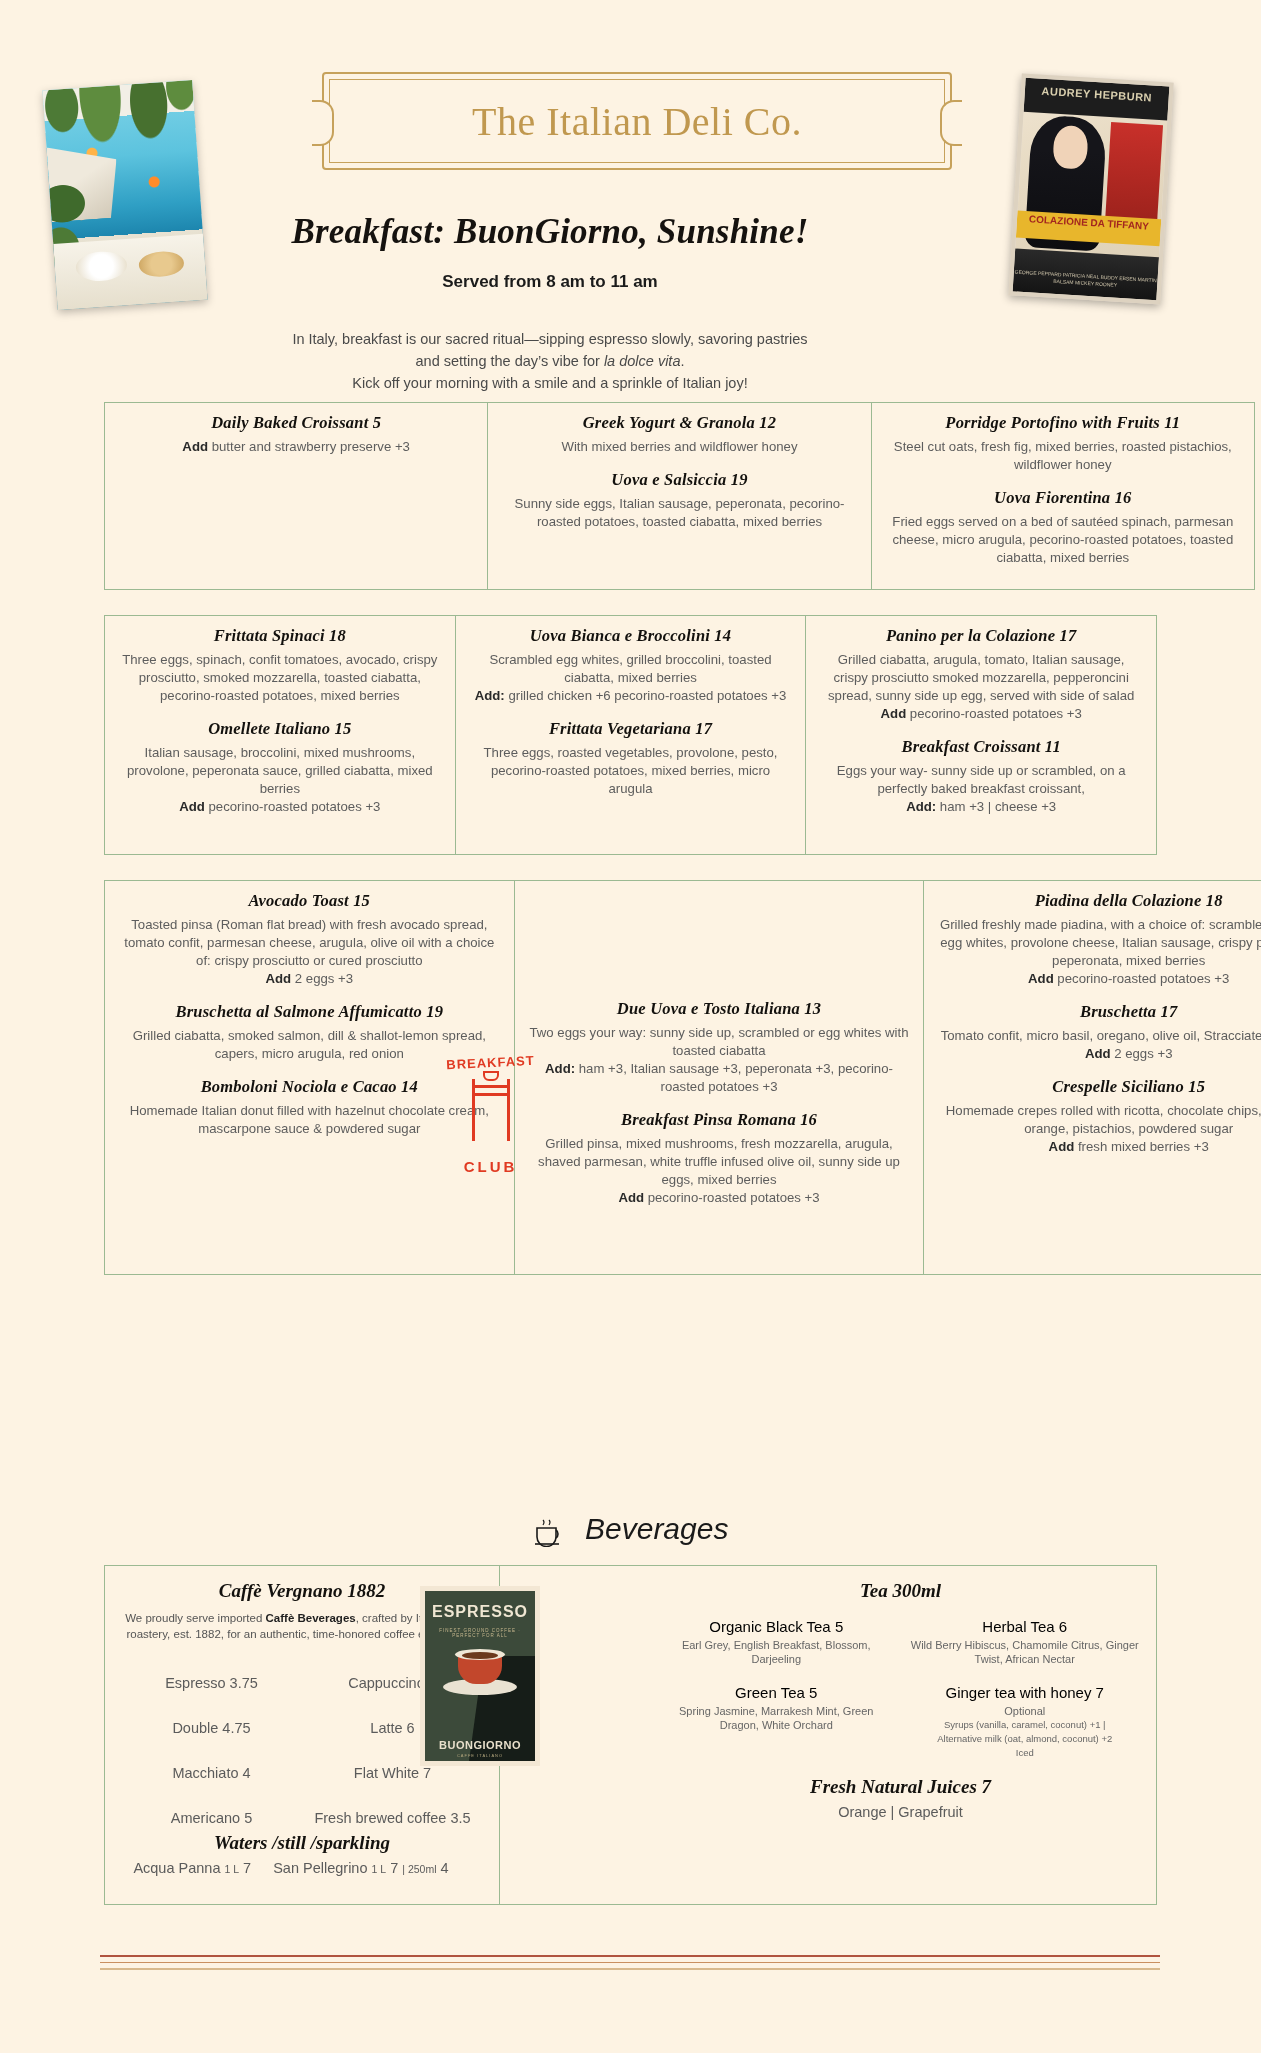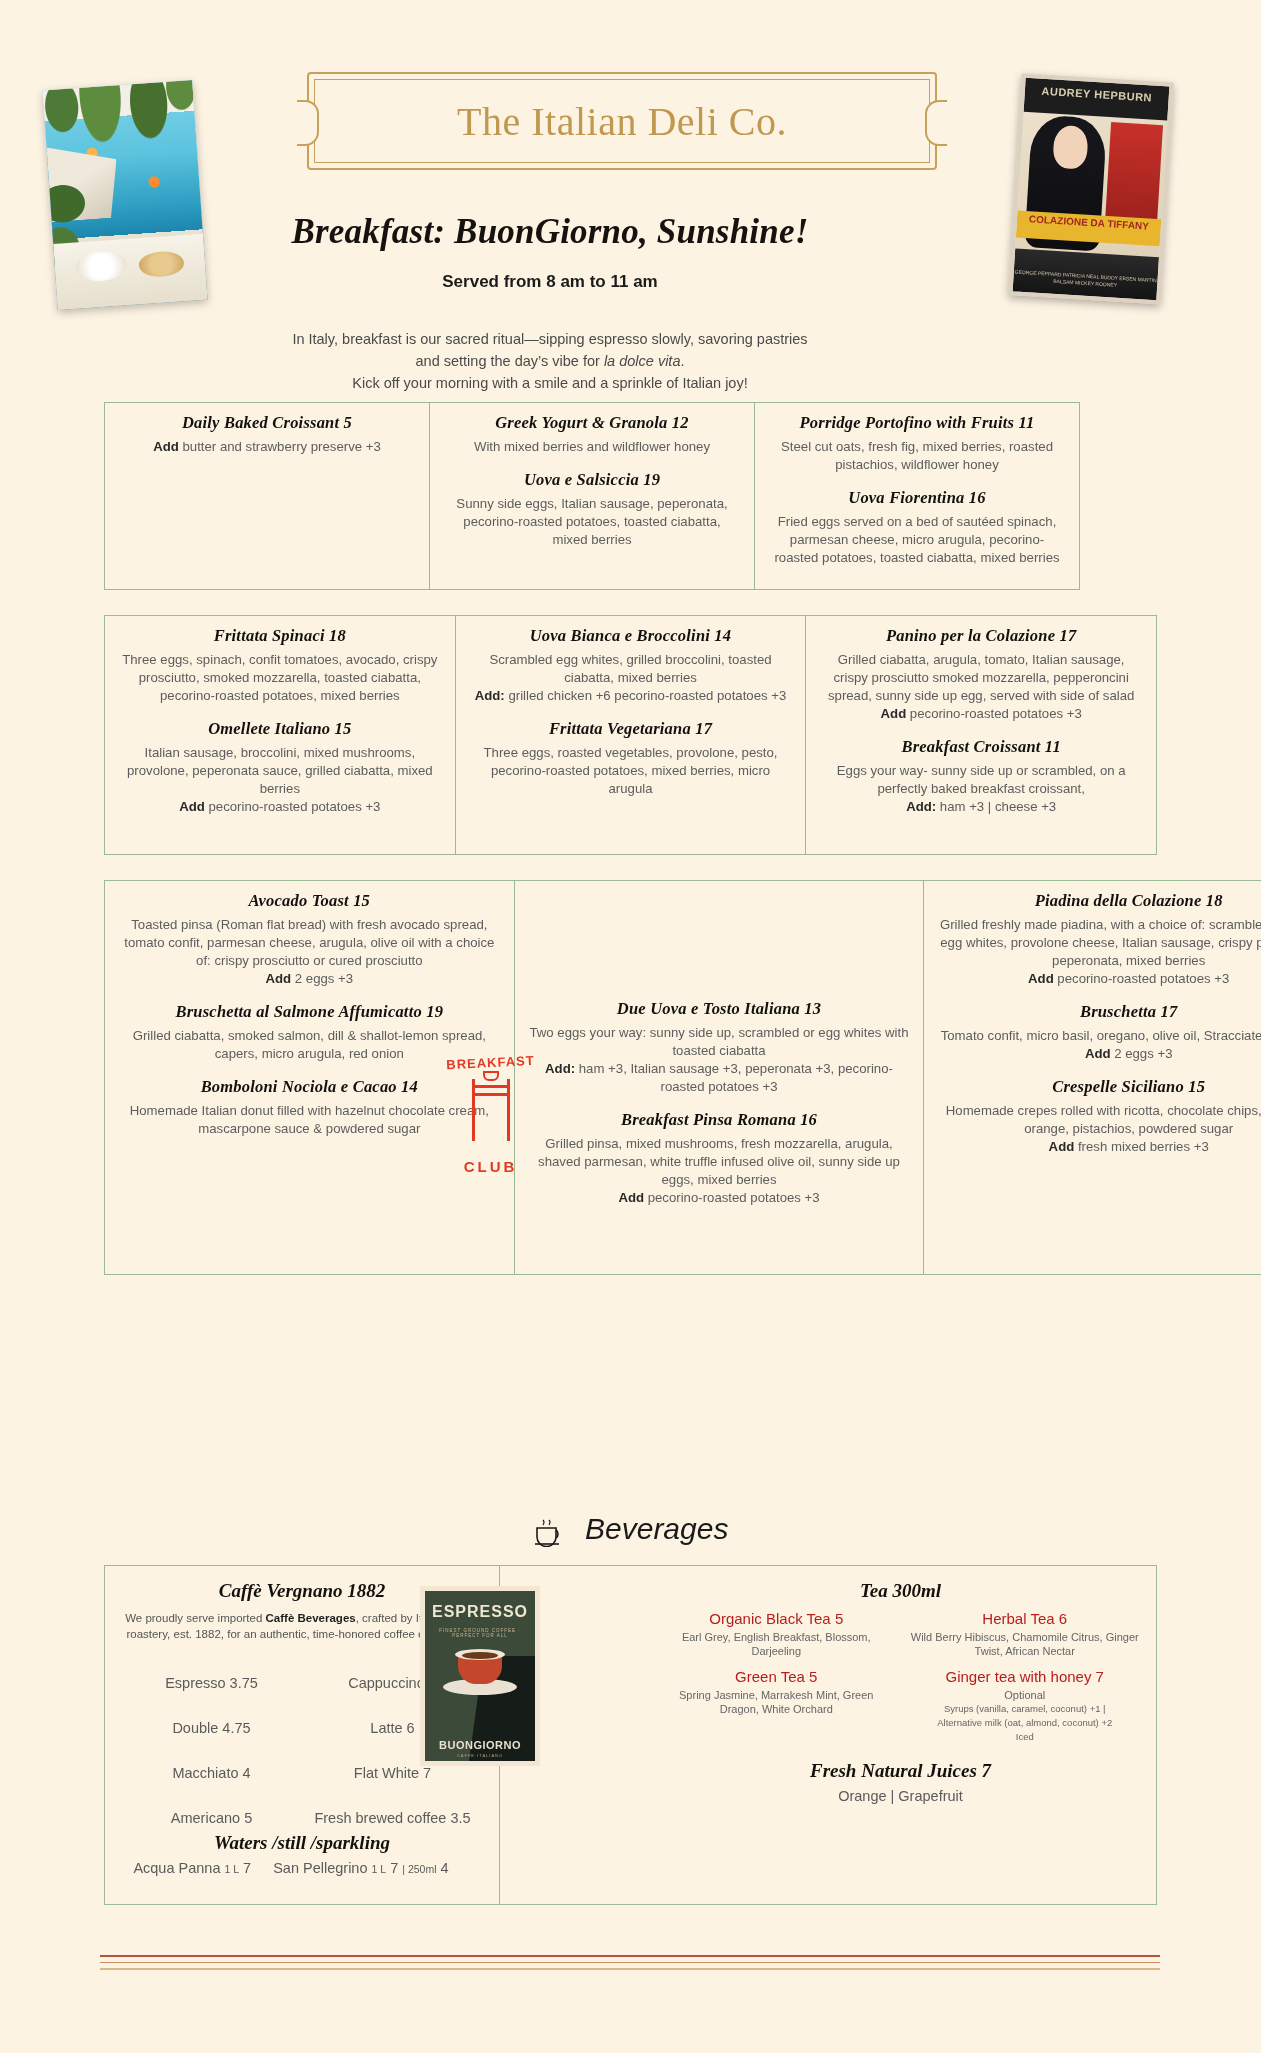--- a/index.html
+++ b/index.html
@@ -7,21 +7,21 @@
     width: 1261px; height: 2053px;
     background: #fdf3e3;
     font-family: "Liberation Sans", sans-serif;
     position: relative;
     overflow: hidden;
   }
   .page { position: relative; width: 1261px; height: 2053px; padding: 0; }
 
   
   .title-frame {
-    position: absolute; left: 307px; top: 72px; width: 630px; height: 98px;
+    position: absolute; left: 322px; top: 72px; width: 630px; height: 98px;
     border: 2px solid #c6a15b; border-radius: 4px;
   }
   .title-frame:before {
     content: ""; position: absolute; left: 5px; top: 5px; right: 5px; bottom: 5px;
     border: 1px solid #c6a15b;
   }
   .title-frame .notch-l, .title-frame .notch-r {
     position: absolute; top: 26px; width: 22px; height: 46px;
     background: #fdf3e3; border: 2px solid #c6a15b;
   }
@@ -230,21 +230,21 @@
     width:50px; height:11px; background:#efe7d6; border-radius:50%; }
   .espresso-poster .coffee { position:absolute; left:50%; top:36%; transform:translateX(-50%);
     width:36px; height:7px; background:#6b3a1d; border-radius:50%; }
   .espresso-poster .ebot { position:absolute; bottom:6%; width:100%; text-align:center;
     color:#e9e0cc; font-size:11px; font-weight:bold; letter-spacing:.5px; }
   .espresso-poster .ebot2 { position:absolute; bottom:2%; width:100%; text-align:center;
     color:#b5a87f; font-size:4px; letter-spacing:1px; }
 
   .tea-grid { display:grid; grid-template-columns:1fr 1fr; column-gap:18px; }
   .tea-cell { text-align:center; margin-bottom:10px; }
-  .tea-name { font-size:15px; color:#b91c1c; margin-bottom:3px; }
+  .tea-name { font-size:15px; color:#000000; margin-bottom:3px;margin-top:8px; }
   .tea-desc { font-size:11px; line-height:14px; color:#666; }
 
   .sub-head {
     text-align:center; font-family:"Liberation Serif", serif; font-style:italic;
     font-weight:bold; font-size:19px; color:#13110e; margin:6px 0 6px;
   }
   .waters-line { text-align:center; font-size:14.5px; color:#5b5b5b; }
   .waters-line .sm { font-size:10.5px; }
   .juice-line { text-align:center; font-size:14.5px; color:#5b5b5b; }
 
@@ -287,21 +287,21 @@
 
   <div class="section-head breakfast-title">Breakfast: BuonGiorno, Sunshine!</div>
   <div class="section-head served">Served from 8 am to 11 am</div>
   <div class="section-head intro">
     <span>In Italy, breakfast is our sacred ritual—sipping espresso slowly, savoring pastries</span><br>
     <span>and setting the day’s vibe for </span><em>la dolce vita</em><span>.</span><br>
     <span>Kick off your morning with a smile and a sprinkle of Italian joy!</span>
   </div>
 
   <div id="sections-host">
-      <div class="menu-box" style="left: 104px; top: 402px; width: 976px; height: 188px;">
+      <div class="menu-box" style="left: 104px; top: 402px; width: 1151px; height: 188px;">
         <div class="menu-cols">
           <div class="menu-col">
             <div class="item">
               <div class="item-name">Daily Baked Croissant  5</div>
               <div class="item-desc"><b>Add</b> butter and strawberry preserve  +3</div>
             </div>
           </div>
           <div class="menu-col">
             <div class="item">
               <div class="item-name">Greek Yogurt &amp; Granola  12</div>

